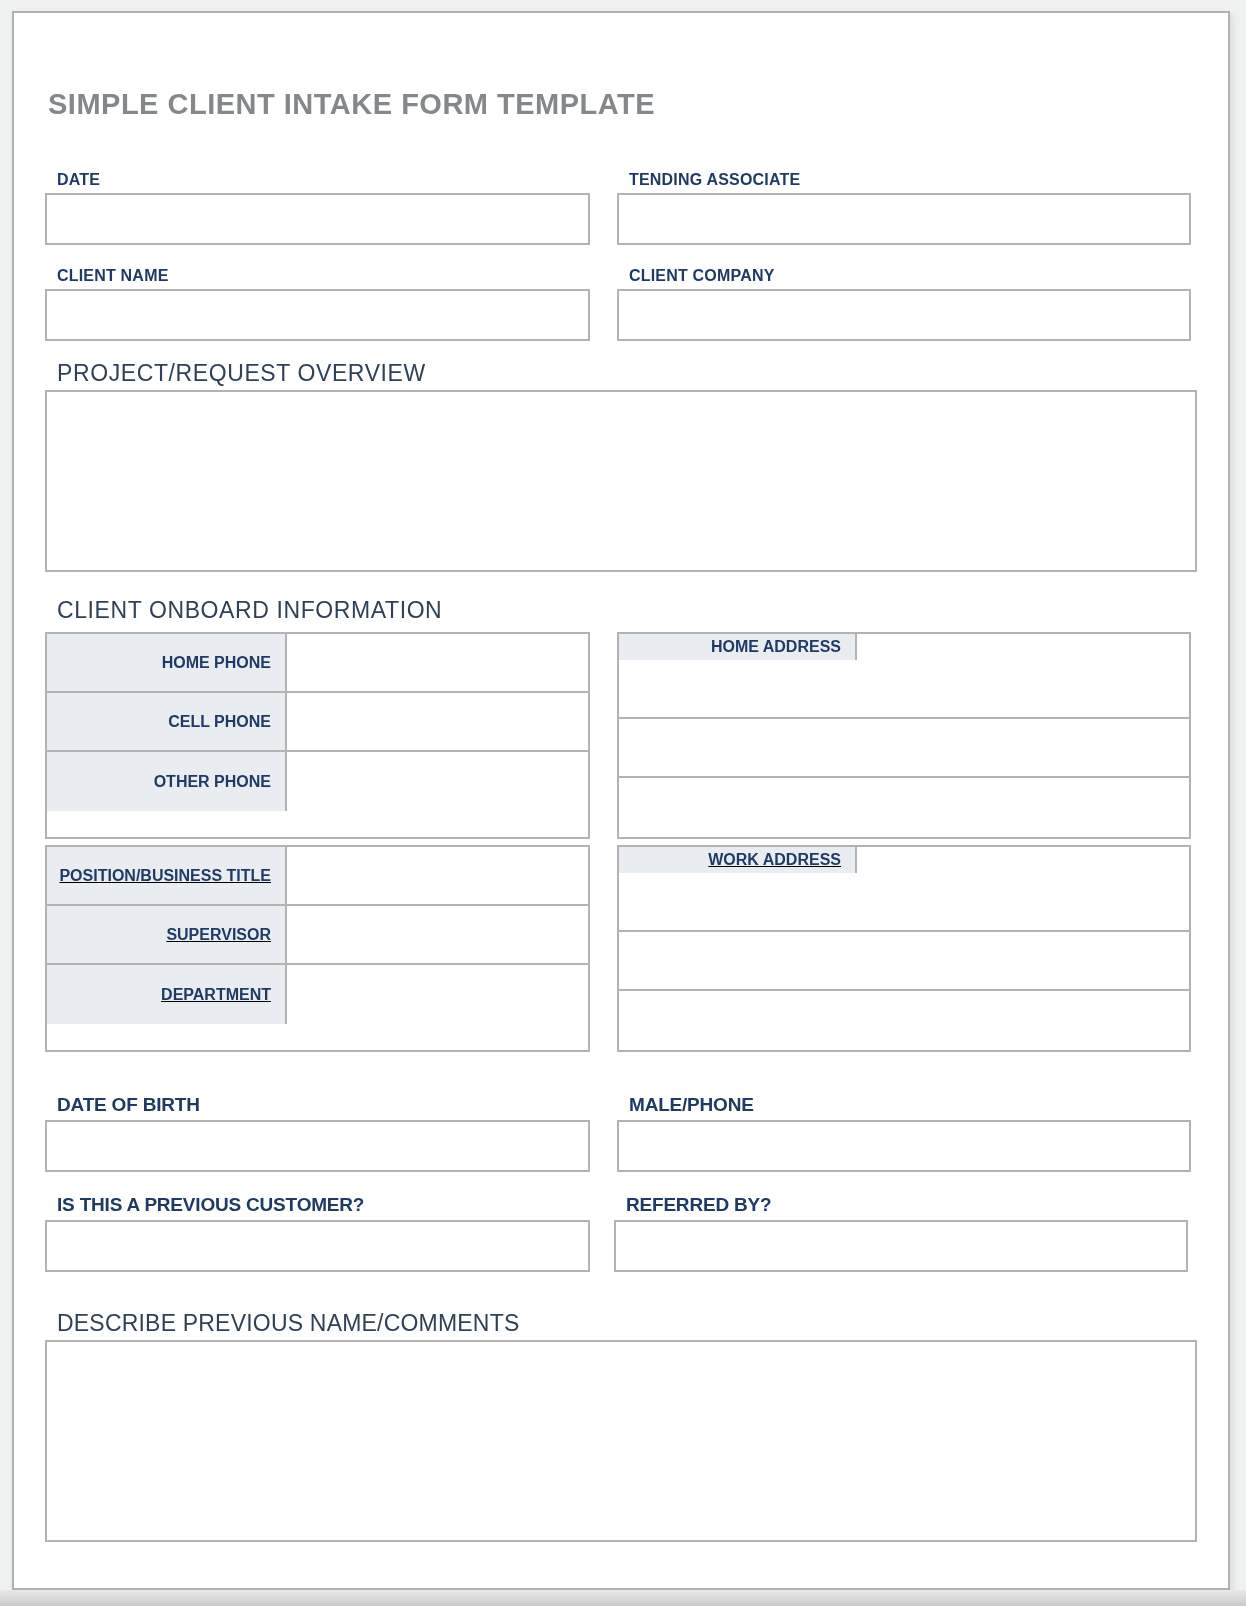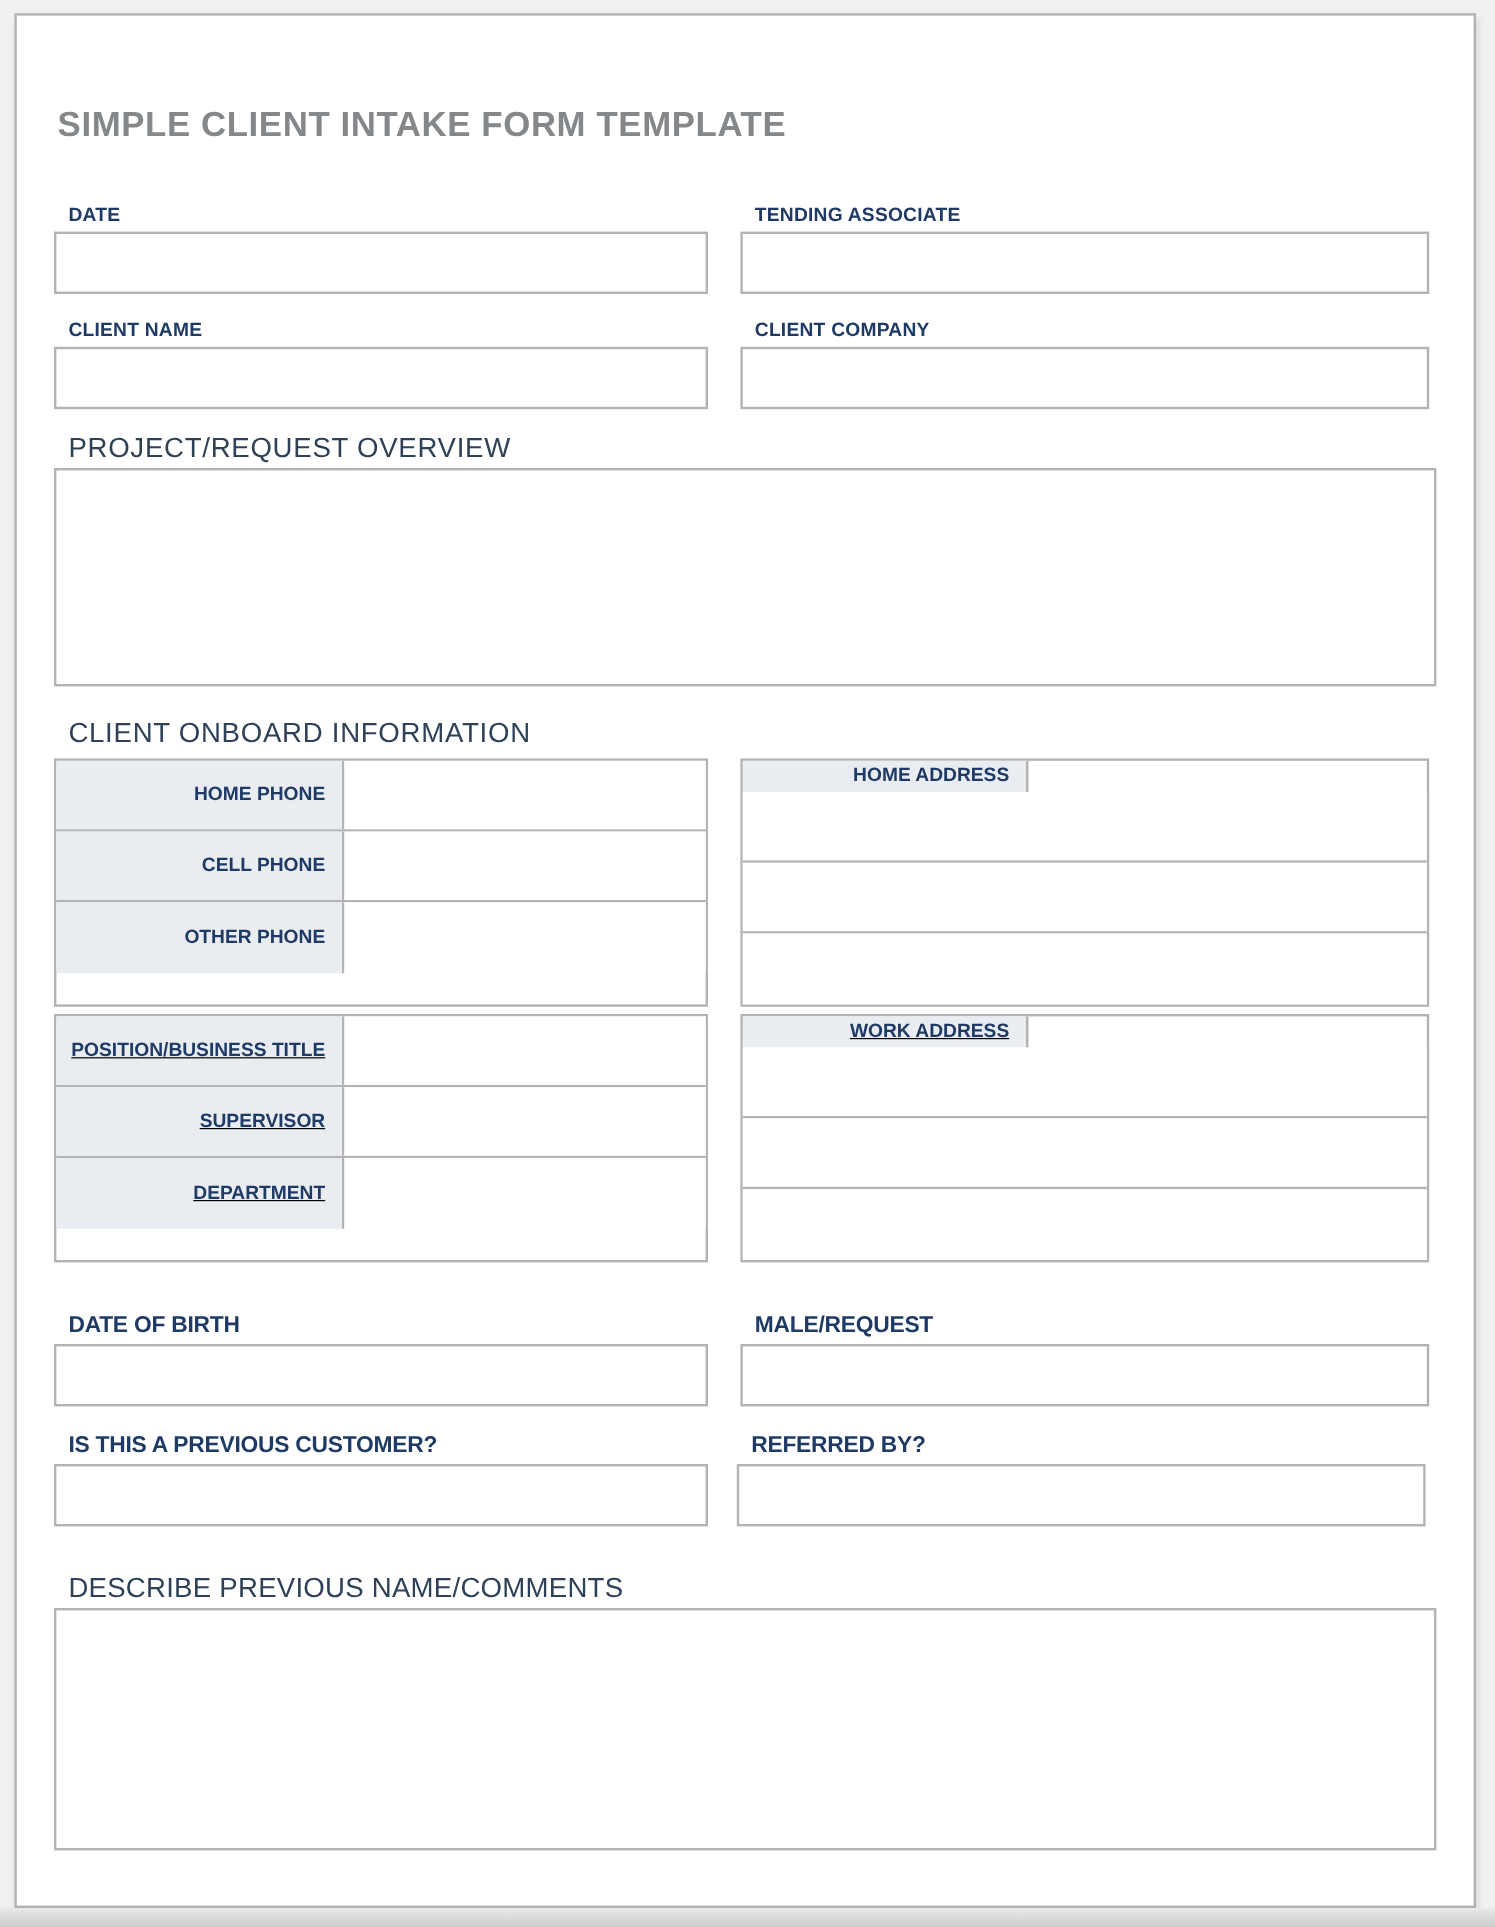--- a/index.html
+++ b/index.html
@@ -224,21 +224,21 @@
       </div>
     </div>
   </div>
 
   <div class="grid2 bottom1">
     <div class="field">
       <span class="label condensed">DATE OF BIRTH</span>
       <div class="box input-sm" role="textbox"></div>
     </div>
     <div class="field">
-      <span class="label condensed">MALE/REQUEST</span>
+      <span class="label condensed">MALE/PHONE</span>
       <div class="box input-sm" role="textbox"></div>
     </div>
   </div>
 
   <div class="grid2 bottom2">
     <div class="field">
       <span class="label condensed">IS THIS A PREVIOUS CUSTOMER?</span>
       <div class="box input-sm" role="textbox"></div>
     </div>
     <div class="field">

